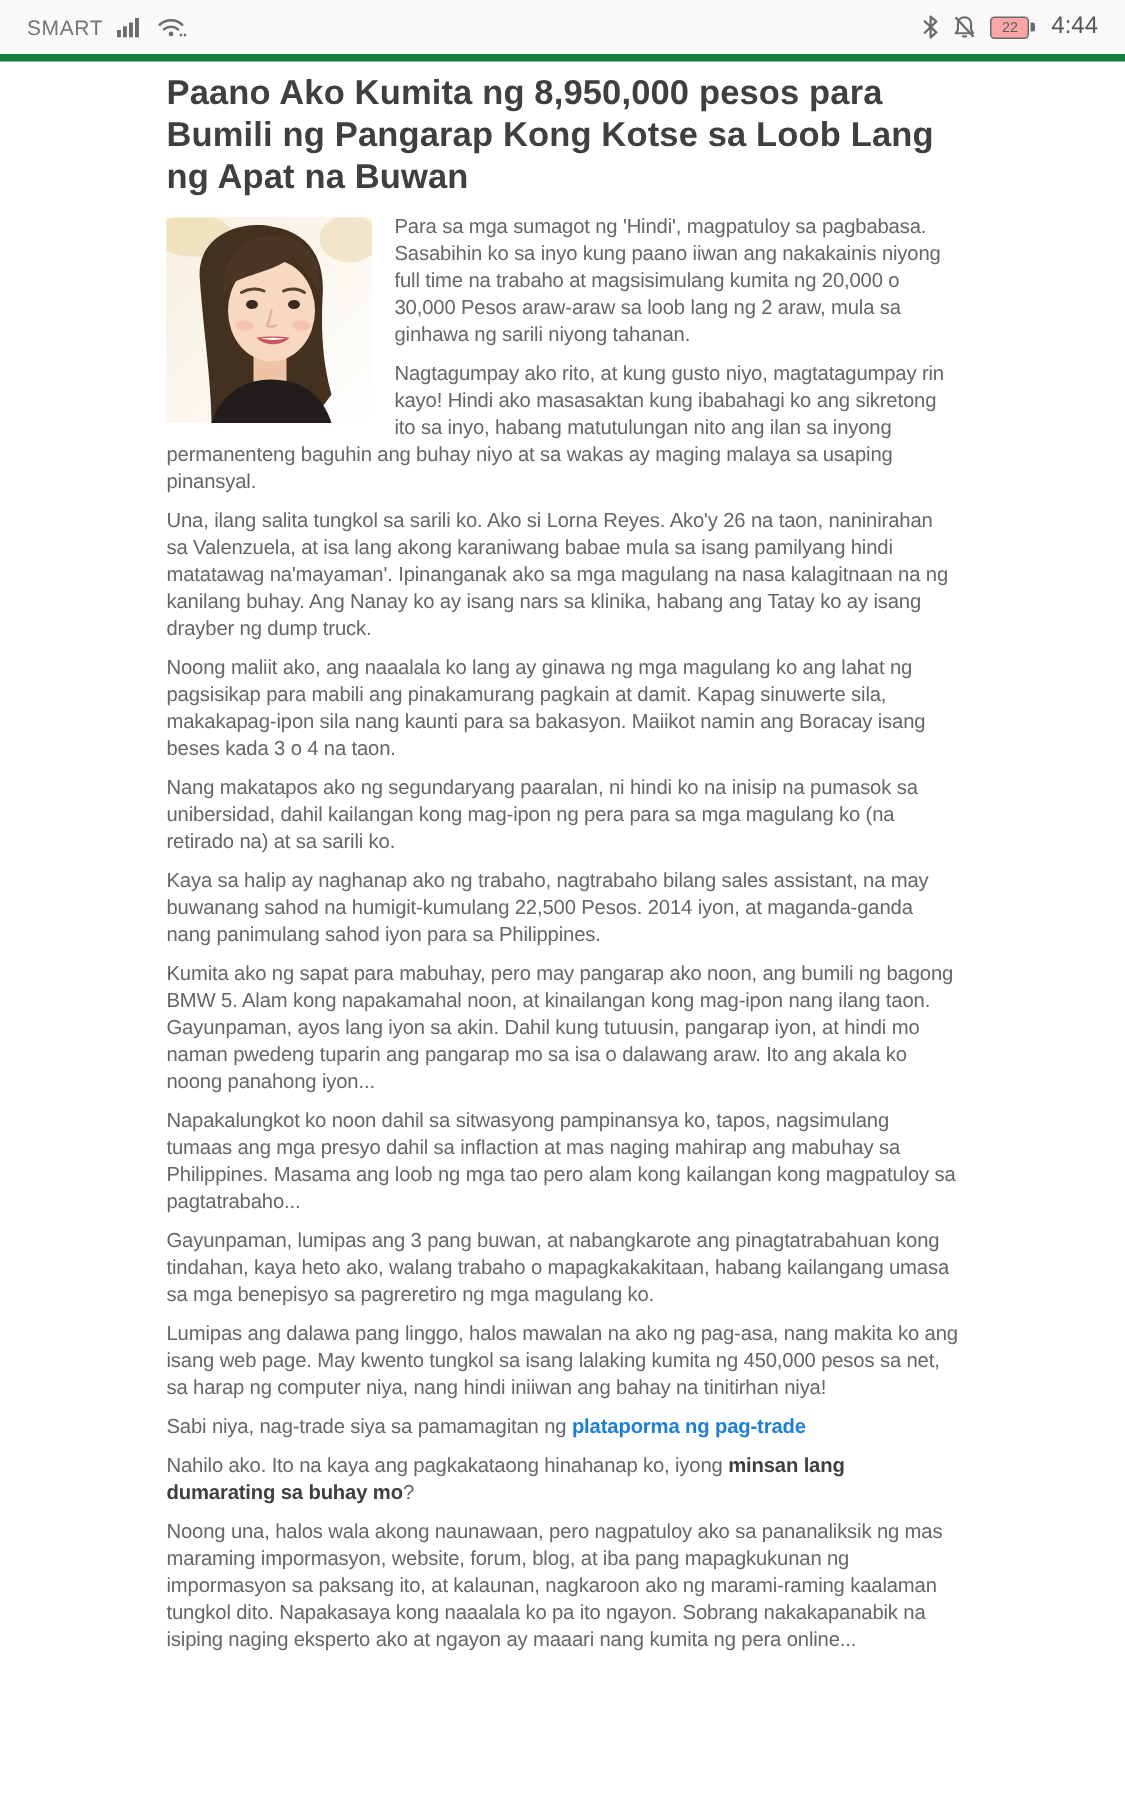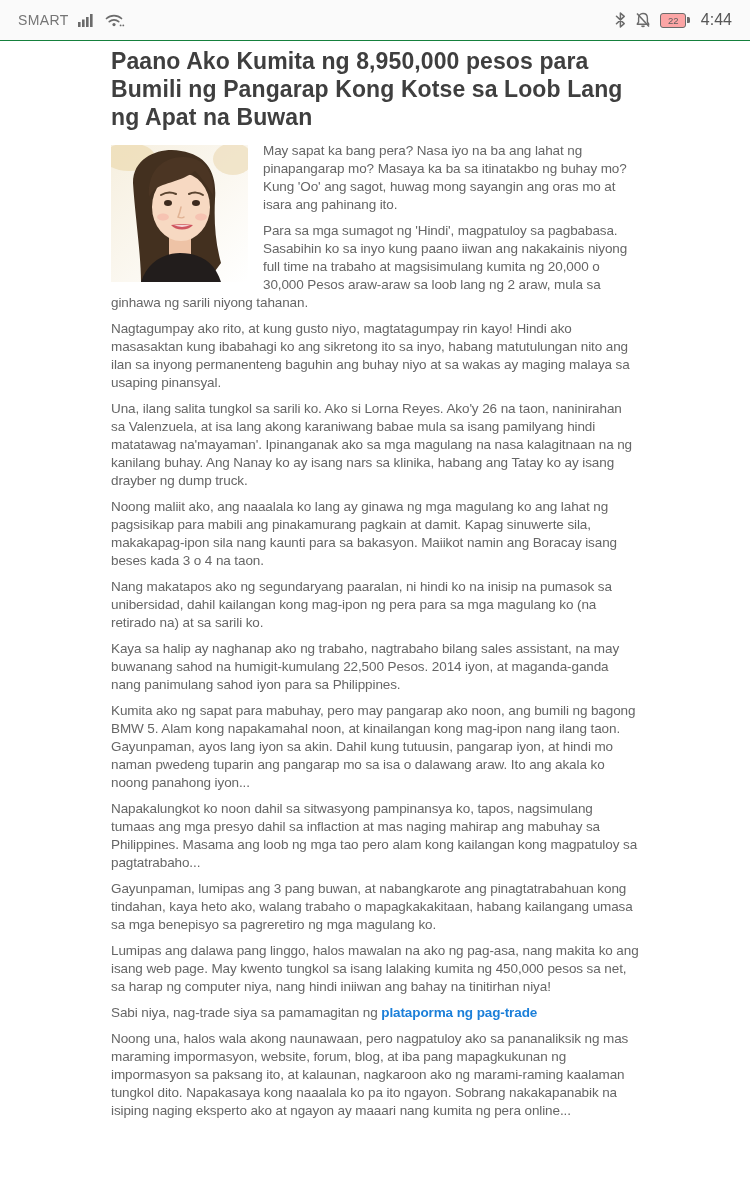--- a/index.html
+++ b/index.html
@@ -1,21 +1,21 @@
 <!DOCTYPE html>
 <html><head>
 <meta charset="utf-8">
 <style>
   * { margin: 0; padding: 0; box-sizing: border-box; }
   html, body { width: 750px; height: 1200px; overflow: hidden; background: #ffffff; }
   body { font-family: "Liberation Sans", sans-serif; }
 
   
   .statusbar {
-    height: 41px; background: #fafafa; border-bottom: 1px solid #15803d;
+    height: 41px; background: #fafafa; border-bottom: 5px solid #15803d;
     display: flex; align-items: center; justify-content: space-between;
     padding: 0 18px; color: #6d6d6d;
   }
   .sb-left, .sb-right { display: flex; align-items: center; gap: 9px; }
   .carrier { font-size: 14px; letter-spacing: .4px; color: #757575; }
   .sb-icon { display: inline-flex; align-items: center; }
   .clock { font-size: 16px; color: #565656; margin-left: 2px; }
   .battery-wrap { position: relative; display: inline-flex; align-items: center; }
   .battery-body {
     width: 26px; height: 15px; border: 1.5px solid #6b6b6b; border-radius: 3px;
@@ -125,31 +125,31 @@
         <ellipse cx="52" cy="72" rx="6" ry="3.5" fill="#f3a9a0" opacity="0.45"></ellipse>
         <ellipse cx="90" cy="72" rx="6" ry="3.5" fill="#f3a9a0" opacity="0.45"></ellipse>
 
         <path d="M60 80 C65 86 77 86 82 80 C77 79 65 79 60 80 Z" fill="#cf5660"></path>
         <path d="M63 80.5 C68 82 74 82 79 80.5 C74 80 68 80 63 80.5 Z" fill="#ffffff"></path>
 
         <path d="M30 137 C36 118 52 108 69 108 C90 108 104 118 110 137 Z" fill="#221d1c"></path>
       </svg>
 
       <div id="paragraphs">
-          <p><span>May sapat ka bang pera? Nasa iyo na ba ang lahat ng pinapangarap mo? Masaya ka ba sa itinatakbo ng buhay mo? Kung 'Oo' ang sagot, huwag mong sayangin ang oras mo at isara ang pahinang ito.</span></p>
           <p><span>Para sa mga sumagot ng 'Hindi', magpatuloy sa pagbabasa. Sasabihin ko sa inyo kung paano iiwan ang nakakainis niyong full time na trabaho at magsisimulang kumita ng 20,000 o 30,000 Pesos araw-araw sa loob lang ng 2 araw, mula sa ginhawa ng sarili niyong tahanan.</span></p>
           <p><span>Nagtagumpay ako rito, at kung gusto niyo, magtatagumpay rin kayo! Hindi ako masasaktan kung ibabahagi ko ang sikretong ito sa inyo, habang matutulungan nito ang ilan sa inyong permanenteng baguhin ang buhay niyo at sa wakas ay maging malaya sa usaping pinansyal.</span></p>
           <p><span>Una, ilang salita tungkol sa sarili ko. Ako si Lorna Reyes. Ako'y 26 na taon, naninirahan sa Valenzuela, at isa lang akong karaniwang babae mula sa isang pamilyang hindi matatawag na'mayaman'. Ipinanganak ako sa mga magulang na nasa kalagitnaan na ng kanilang buhay. Ang Nanay ko ay isang nars sa klinika, habang ang Tatay ko ay isang drayber ng dump truck.</span></p>
           <p><span>Noong maliit ako, ang naaalala ko lang ay ginawa ng mga magulang ko ang lahat ng pagsisikap para mabili ang pinakamurang pagkain at damit. Kapag sinuwerte sila, makakapag-ipon sila nang kaunti para sa bakasyon. Maiikot namin ang Boracay isang beses kada 3 o 4 na taon.</span></p>
           <p><span>Nang makatapos ako ng segundaryang paaralan, ni hindi ko na inisip na pumasok sa unibersidad, dahil kailangan kong mag-ipon ng pera para sa mga magulang ko (na retirado na) at sa sarili ko.</span></p>
           <p><span>Kaya sa halip ay naghanap ako ng trabaho, nagtrabaho bilang sales assistant, na may buwanang sahod na humigit-kumulang 22,500 Pesos. 2014 iyon, at maganda-ganda nang panimulang sahod iyon para sa Philippines.</span></p>
           <p><span>Kumita ako ng sapat para mabuhay, pero may pangarap ako noon, ang bumili ng bagong BMW 5. Alam kong napakamahal noon, at kinailangan kong mag-ipon nang ilang taon. Gayunpaman, ayos lang iyon sa akin. Dahil kung tutuusin, pangarap iyon, at hindi mo naman pwedeng tuparin ang pangarap mo sa isa o dalawang araw. Ito ang akala ko noong panahong iyon...</span></p>
           <p><span>Napakalungkot ko noon dahil sa sitwasyong pampinansya ko, tapos, nagsimulang tumaas ang mga presyo dahil sa inflaction at mas naging mahirap ang mabuhay sa Philippines. Masama ang loob ng mga tao pero alam kong kailangan kong magpatuloy sa pagtatrabaho...</span></p>
           <p><span>Gayunpaman, lumipas ang 3 pang buwan, at nabangkarote ang pinagtatrabahuan kong tindahan, kaya heto ako, walang trabaho o mapagkakakitaan, habang kailangang umasa sa mga benepisyo sa pagreretiro ng mga magulang ko.</span></p>
           <p><span>Lumipas ang dalawa pang linggo, halos mawalan na ako ng pag-asa, nang makita ko ang isang web page. May kwento tungkol sa isang lalaking kumita ng 450,000 pesos sa net, sa harap ng computer niya, nang hindi iniiwan ang bahay na tinitirhan niya!</span></p>
           <p><span>Sabi niya, nag-trade siya sa pamamagitan ng </span><a href="#" class="link">plataporma ng pag-trade</a></p>
+          <p><span>Nahilo ako. Ito na kaya ang pagkakataong hinahanap ko, iyong </span><strong class="b">minsan lang dumarating sa buhay mo</strong><span>?</span></p>
           <p><span>Noong una, halos wala akong naunawaan, pero nagpatuloy ako sa pananaliksik ng mas maraming impormasyon, website, forum, blog, at iba pang mapagkukunan ng impormasyon sa paksang ito, at kalaunan, nagkaroon ako ng marami-raming kaalaman tungkol dito. Napakasaya kong naaalala ko pa ito ngayon. Sobrang nakakapanabik na isiping naging eksperto ako at ngayon ay maaari nang kumita ng pera online...</span></p>
         </div>
 
     </div>
   </div>
 
 </div>
 
 </body></html>

